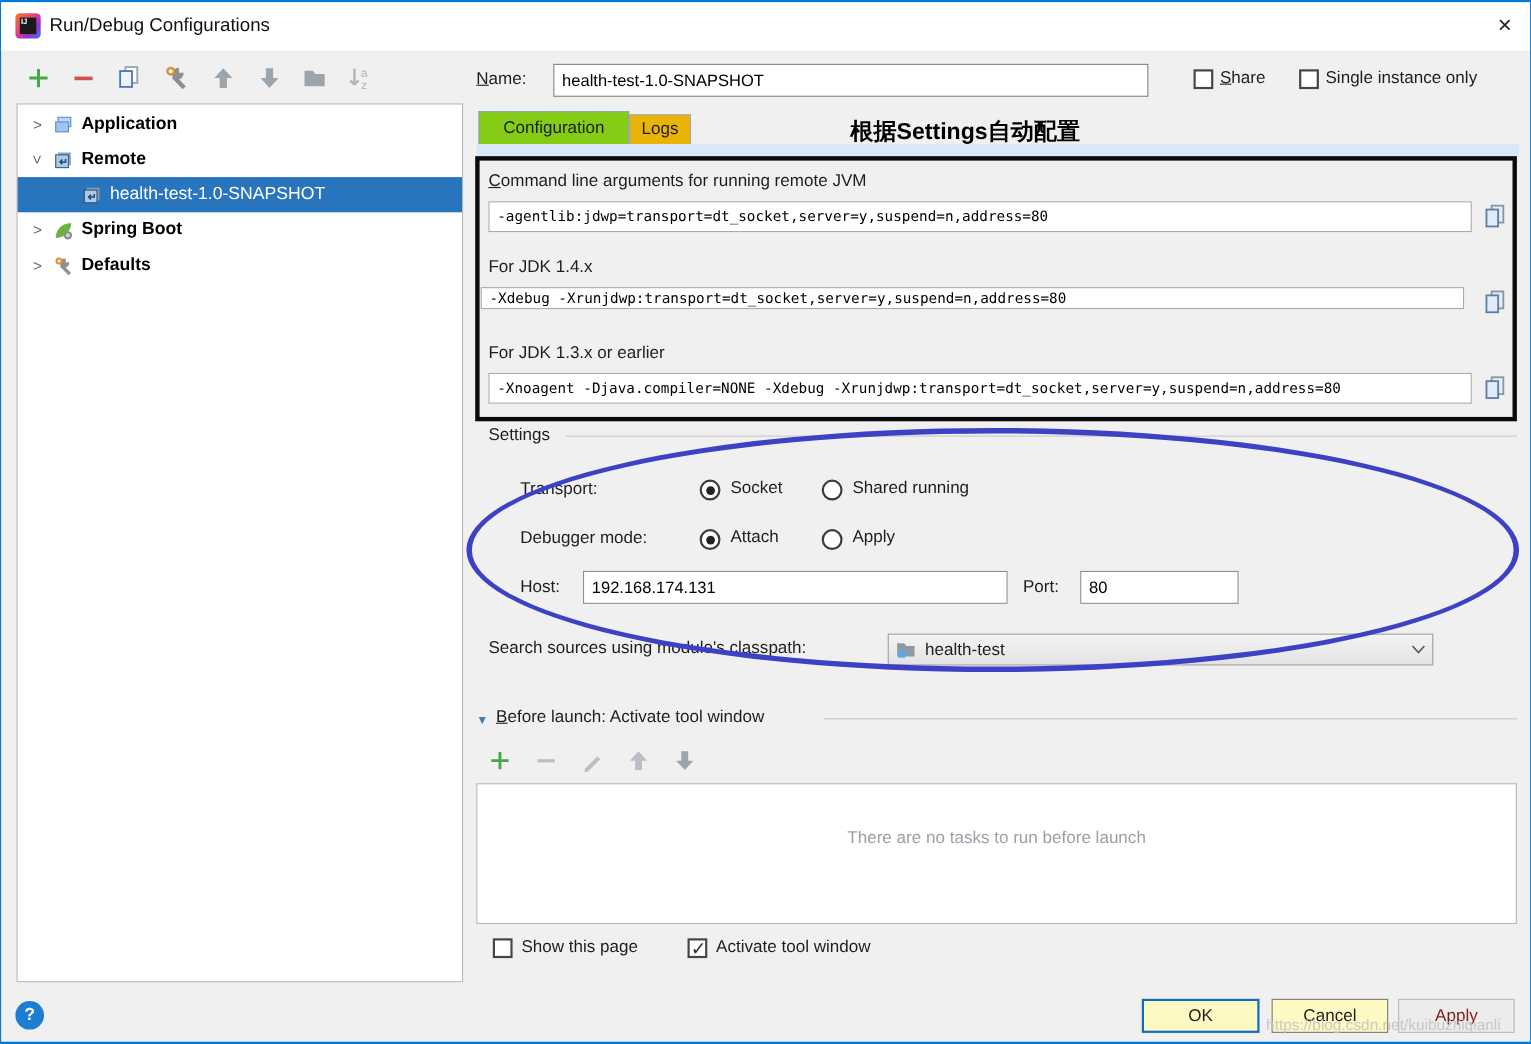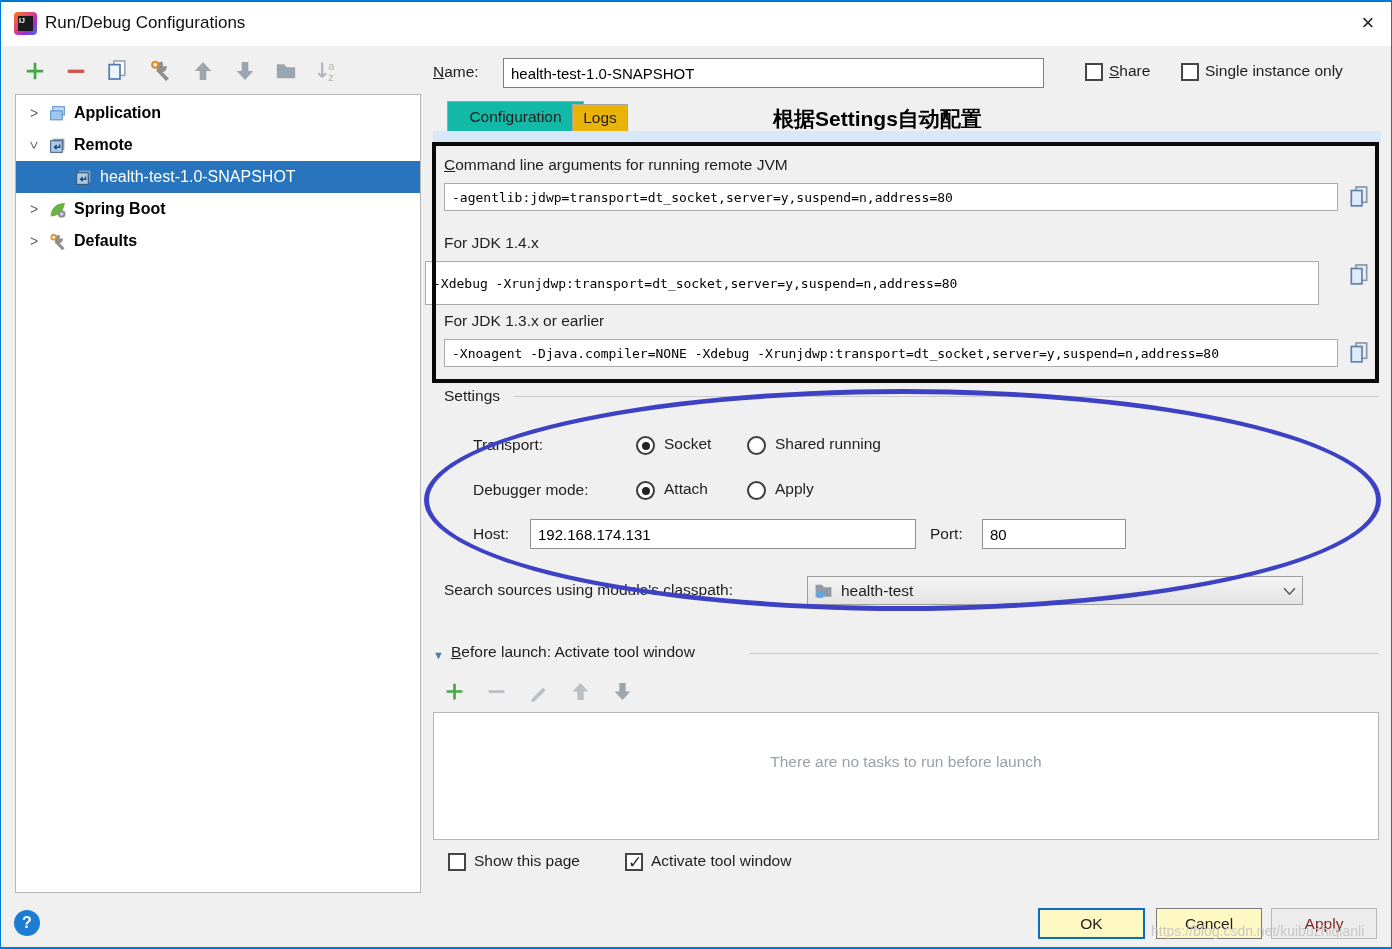--- a/index.html
+++ b/index.html
@@ -39,21 +39,21 @@
     padding:0 7px; font-size:15px; color:#000; white-space:nowrap; overflow:hidden; }
   .textfield.mono { font-family:"DejaVu Sans Mono", monospace; font-size:13px; border:1px solid #ababab; }
   .checkbox { position:absolute; width:18px; height:18px; background:#fff; border:2px solid #454545; }
   .checkbox .mark { display:none; }
   .checkbox.checked .mark { display:block; position:absolute; left:1px; top:-3px; font-size:17px; color:#2d2d2d; }
   .radio { position:absolute; width:19px; height:19px; border:2px solid #3c3c3c; border-radius:50%; background:#fff; }
   .radio.checked::after { content:""; position:absolute; left:3.5px; top:3.5px; width:8px; height:8px; border-radius:50%; background:#222; }
   .copybtn { position:absolute; width:24px; height:26px; cursor:pointer; }
   
   .tab { position:absolute; font-size:15.5px; display:flex; align-items:center; justify-content:center; }
-  .tab.active { background:#14b8a6; border:1px solid #8aa6c9; border-bottom:none;margin-left:12px; }
+  .tab.active { background:#84cc16; border:1px solid #8aa6c9; border-bottom:none; }
   .tab.plain { background:#eab308; border:1px solid #a5a5a5; border-bottom:none; }
   .tabnote { position:absolute; font-size:21px; font-weight:bold; color:#000; }
   .strip { position:absolute; background:#d9e8f8; }
   
   .groupline { position:absolute; height:1px; background:#c9c9c9; }
   
   .ann-rect { position:absolute; border:4px solid #0a0a0a; pointer-events:none; z-index:30; }
   .ann-ellipse { position:absolute; border:5px solid #3d41c4; border-radius:50%; pointer-events:none; z-index:30; }
   .watermark { position:absolute; z-index:40; font-size:14px; color:rgba(195,195,195,0.9); white-space:nowrap; pointer-events:none; }
   
@@ -218,21 +218,21 @@
   <div class="label mnem" style="left:443px;top:154px;">Command line arguments for running remote JVM</div>
   <div class="textfield mono" style="left:443px;top:181px;width:894px;height:28px;">-agentlib:jdwp=transport=dt_socket,server=y,suspend=n,address=80</div>
   <div class="copybtn" style="left:1346px;top:182px;">
     <span><svg width="24" height="26" viewBox="0 0 20 22">
           <rect x="7.5" y="2.5" width="9" height="13" fill="#e8edf3" stroke="#8896a6" stroke-width="1.4"></rect>
           <rect x="3.5" y="5.5" width="9" height="13" fill="#dfeafa" stroke="#5c7fa8" stroke-width="1.4"></rect>
         </svg></span>
   </div>
 
   <div class="label" style="left:443px;top:232px;">For JDK 1.4.x</div>
-  <div class="textfield mono" style="left:424px;top:259px;width:894px;height:44px;">-Xdebug -Xrunjdwp:transport=dt_socket,server=y,suspend=n,address=80</div>
+  <div class="textfield mono" style="left:436px;top:259px;width:894px;height:20px;">-Xdebug -Xrunjdwp:transport=dt_socket,server=y,suspend=n,address=80</div>
   <div class="copybtn" style="left:1346px;top:260px;">
     <span><svg width="24" height="26" viewBox="0 0 20 22">
           <rect x="7.5" y="2.5" width="9" height="13" fill="#e8edf3" stroke="#8896a6" stroke-width="1.4"></rect>
           <rect x="3.5" y="5.5" width="9" height="13" fill="#dfeafa" stroke="#5c7fa8" stroke-width="1.4"></rect>
         </svg></span>
   </div>
 
   <div class="label" style="left:443px;top:310px;">For JDK 1.3.x or earlier</div>
   <div class="textfield mono" style="left:443px;top:337px;width:894px;height:28px;">-Xnoagent -Djava.compiler=NONE -Xdebug -Xrunjdwp:transport=dt_socket,server=y,suspend=n,address=80</div>
   <div class="copybtn" style="left:1346px;top:338px;">

